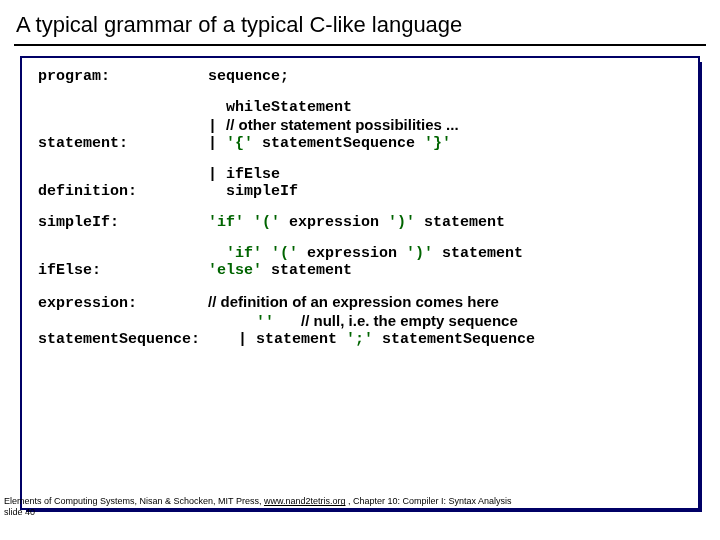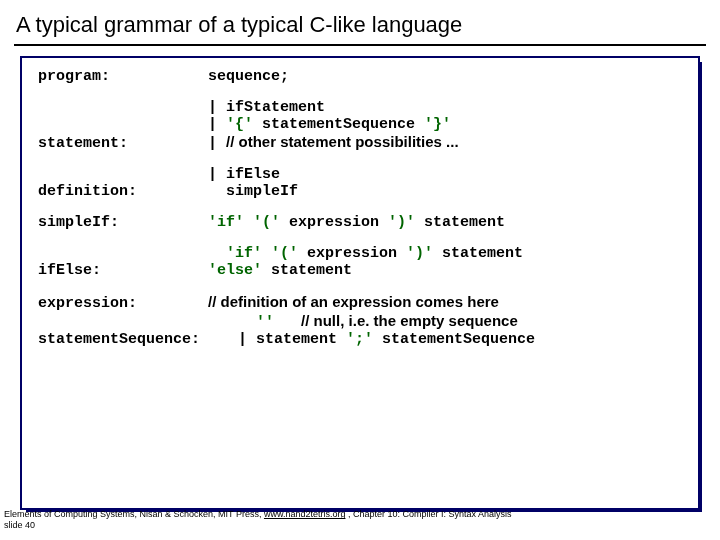--- a/index.html
+++ b/index.html
@@ -71,21 +71,21 @@
   }
   .green { color: #006400; }
   .comment {
     font-family: Arial, Helvetica, sans-serif;
     font-weight: bold;
     font-size: 15px;
   }
   .footer {
     position: absolute;
     left: 4px;
-    bottom: 9px;
+    bottom: 22px;
     font-size: 9px;
     color: #000;
     line-height: 1.2;
   }
   .footer .small { font-size: 9px; }
   .underline { text-decoration: underline; }
 </style>
 </head>
 <body>
 
@@ -99,23 +99,23 @@
     <div class="codebox">
 
       <div class="row">
         <div class="label label-col">program:</div>
         <div class="body-col mono">sequence;</div>
       </div>
 
       <div class="row">
         <div class="label label-col">statement:</div>
         <div class="body-col">
-          <div class="mono">| ifStatement</div>
+          <div class="mono">  whileStatement</div>
+          <div class="mono"><span>| </span><span class="comment">// other statement possibilities ...</span></div>
           <div class="mono"><span>| </span><span class="green">'{'</span><span> statementSequence </span><span class="green">'}'</span></div>
-          <div class="mono"><span>| </span><span class="comment">// other statement possibilities ...</span></div>
         </div>
       </div>
 
 
       <div class="row">
         <div class="label label-col">definition:</div>
         <div class="body-col">
           <div class="mono">| ifElse</div>
           <div class="mono">  simpleIf</div>
         </div>

